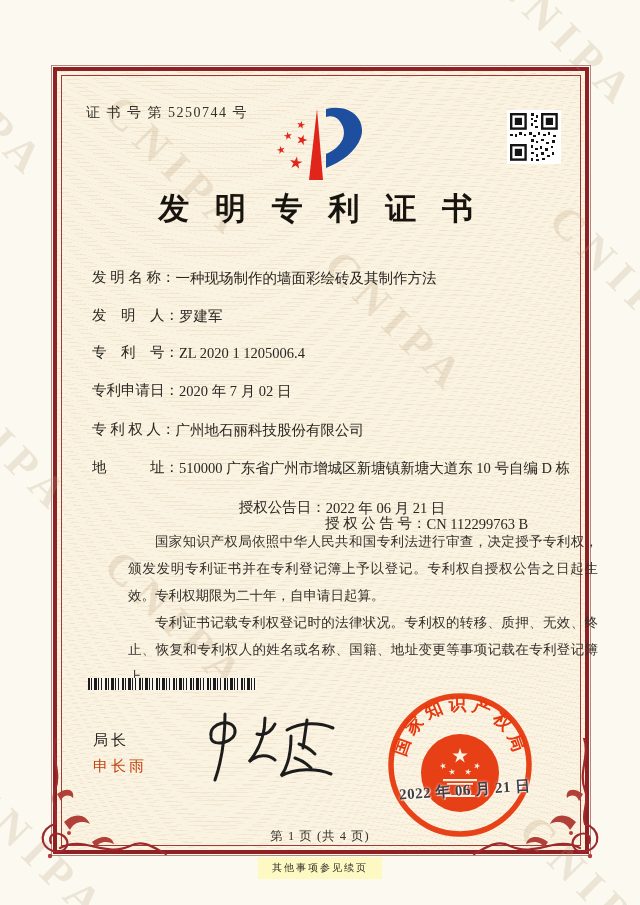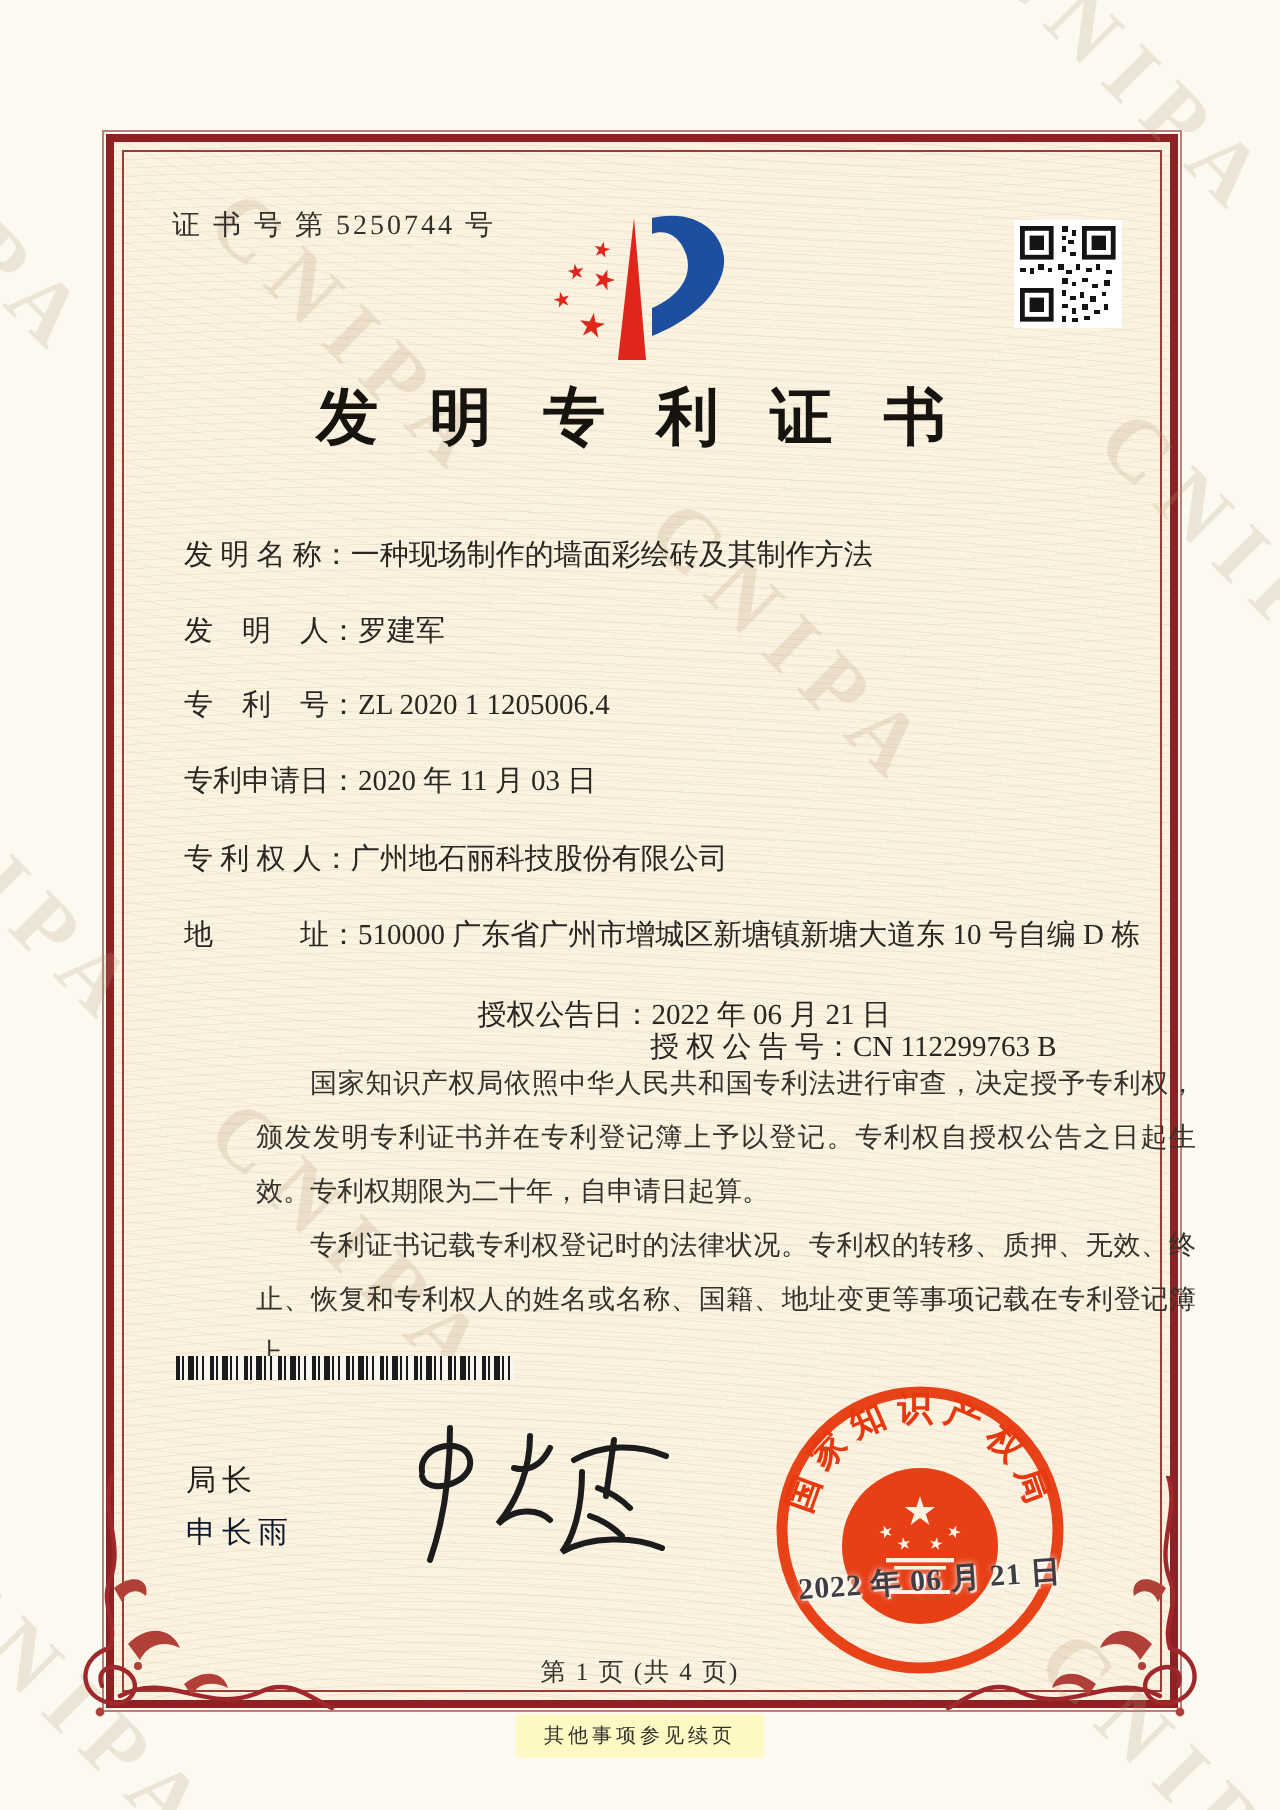--- a/index.html
+++ b/index.html
@@ -40,21 +40,21 @@
   .pair2{position:absolute;left:233px;top:16px;white-space:nowrap;}
   .paras{position:absolute;left:92px;top:528px;width:470px;font-size:13.5px;
     line-height:27px;text-align:justify;color:#35312b;margin-left:36px;}
   .paras p{margin:0;text-indent:2em;}
   .barcode{left:88px;top:678px;width:169px;height:12px;
     background-image:repeating-linear-gradient(90deg,
       #1b1b1b 0 2px,#f8f6ee 2px 3px,#1b1b1b 3px 4px,#f8f6ee 4px 6px,
       #1b1b1b 6px 9px,#f8f6ee 9px 10px,#1b1b1b 10px 11px,#f8f6ee 11px 13px,
       #1b1b1b 13px 14px,#f8f6ee 14px 17px);}
   .sig-title{left:93px;top:731px;font-size:15px;letter-spacing:3px;color:#23201c;}
-  .sig-name{left:93px;top:757px;font-size:15px;letter-spacing:3px;color:#0f172a;}
+  .sig-name{left:93px;top:757px;font-size:15px;letter-spacing:3px;color:#c2410c;}
   .sig-svg{left:195px;top:710px;}
   .seal-svg{left:385px;top:690px;z-index:4;}
   .seal-date{left:399px;top:781px;font-size:15px;font-weight:bold;color:#403e42;
     letter-spacing:.5px;transform:rotate(-4deg);white-space:nowrap;z-index:5;
     text-shadow:0 0 3px rgba(255,255,255,.95),1px 1px 0 rgba(255,255,255,.7);}
   .pageinfo{left:0;right:0;top:828px;text-align:center;font-size:12.5px;
     letter-spacing:1px;color:#35312b;}
   .chip{left:50%;top:857px;transform:translateX(-50%);background:#fef9c3;
     padding:4px 14px;font-size:10px;letter-spacing:2px;color:#34302a;
     z-index:6;white-space:nowrap;}
@@ -130,21 +130,21 @@
     <div class="row" style="top:268px">
       <span class="lab">发 明 名 称：</span><span class="val">一种现场制作的墙面彩绘砖及其制作方法</span>
     </div>
     <div class="row" style="top:306px">
       <span class="lab">发　明　人：</span><span class="val">罗建军</span>
     </div>
     <div class="row" style="top:343px">
       <span class="lab">专　利　号：</span><span class="val">ZL 2020 1 1205006.4</span>
     </div>
     <div class="row" style="top:381px">
-      <span class="lab">专利申请日：</span><span class="val">2020 年 11 月 03 日</span>
+      <span class="lab">专利申请日：</span><span class="val">2020 年 7 月 02 日</span>
     </div>
     <div class="row" style="top:420px">
       <span class="lab">专 利 权 人：</span><span class="val">广州地石丽科技股份有限公司</span>
     </div>
     <div class="row" style="top:458px">
       <span class="lab">地　　　址：</span><span class="val" style="max-width:396px">510000 广东省广州市增城区新塘镇新塘大道东 10 号自编 D 栋</span>
     </div>
     <div class="row row7" style="top:498px">
       <span class="lab">授权公告日：</span><span class="val">2022 年 06 月 21 日</span>
       <span class="pair2">

